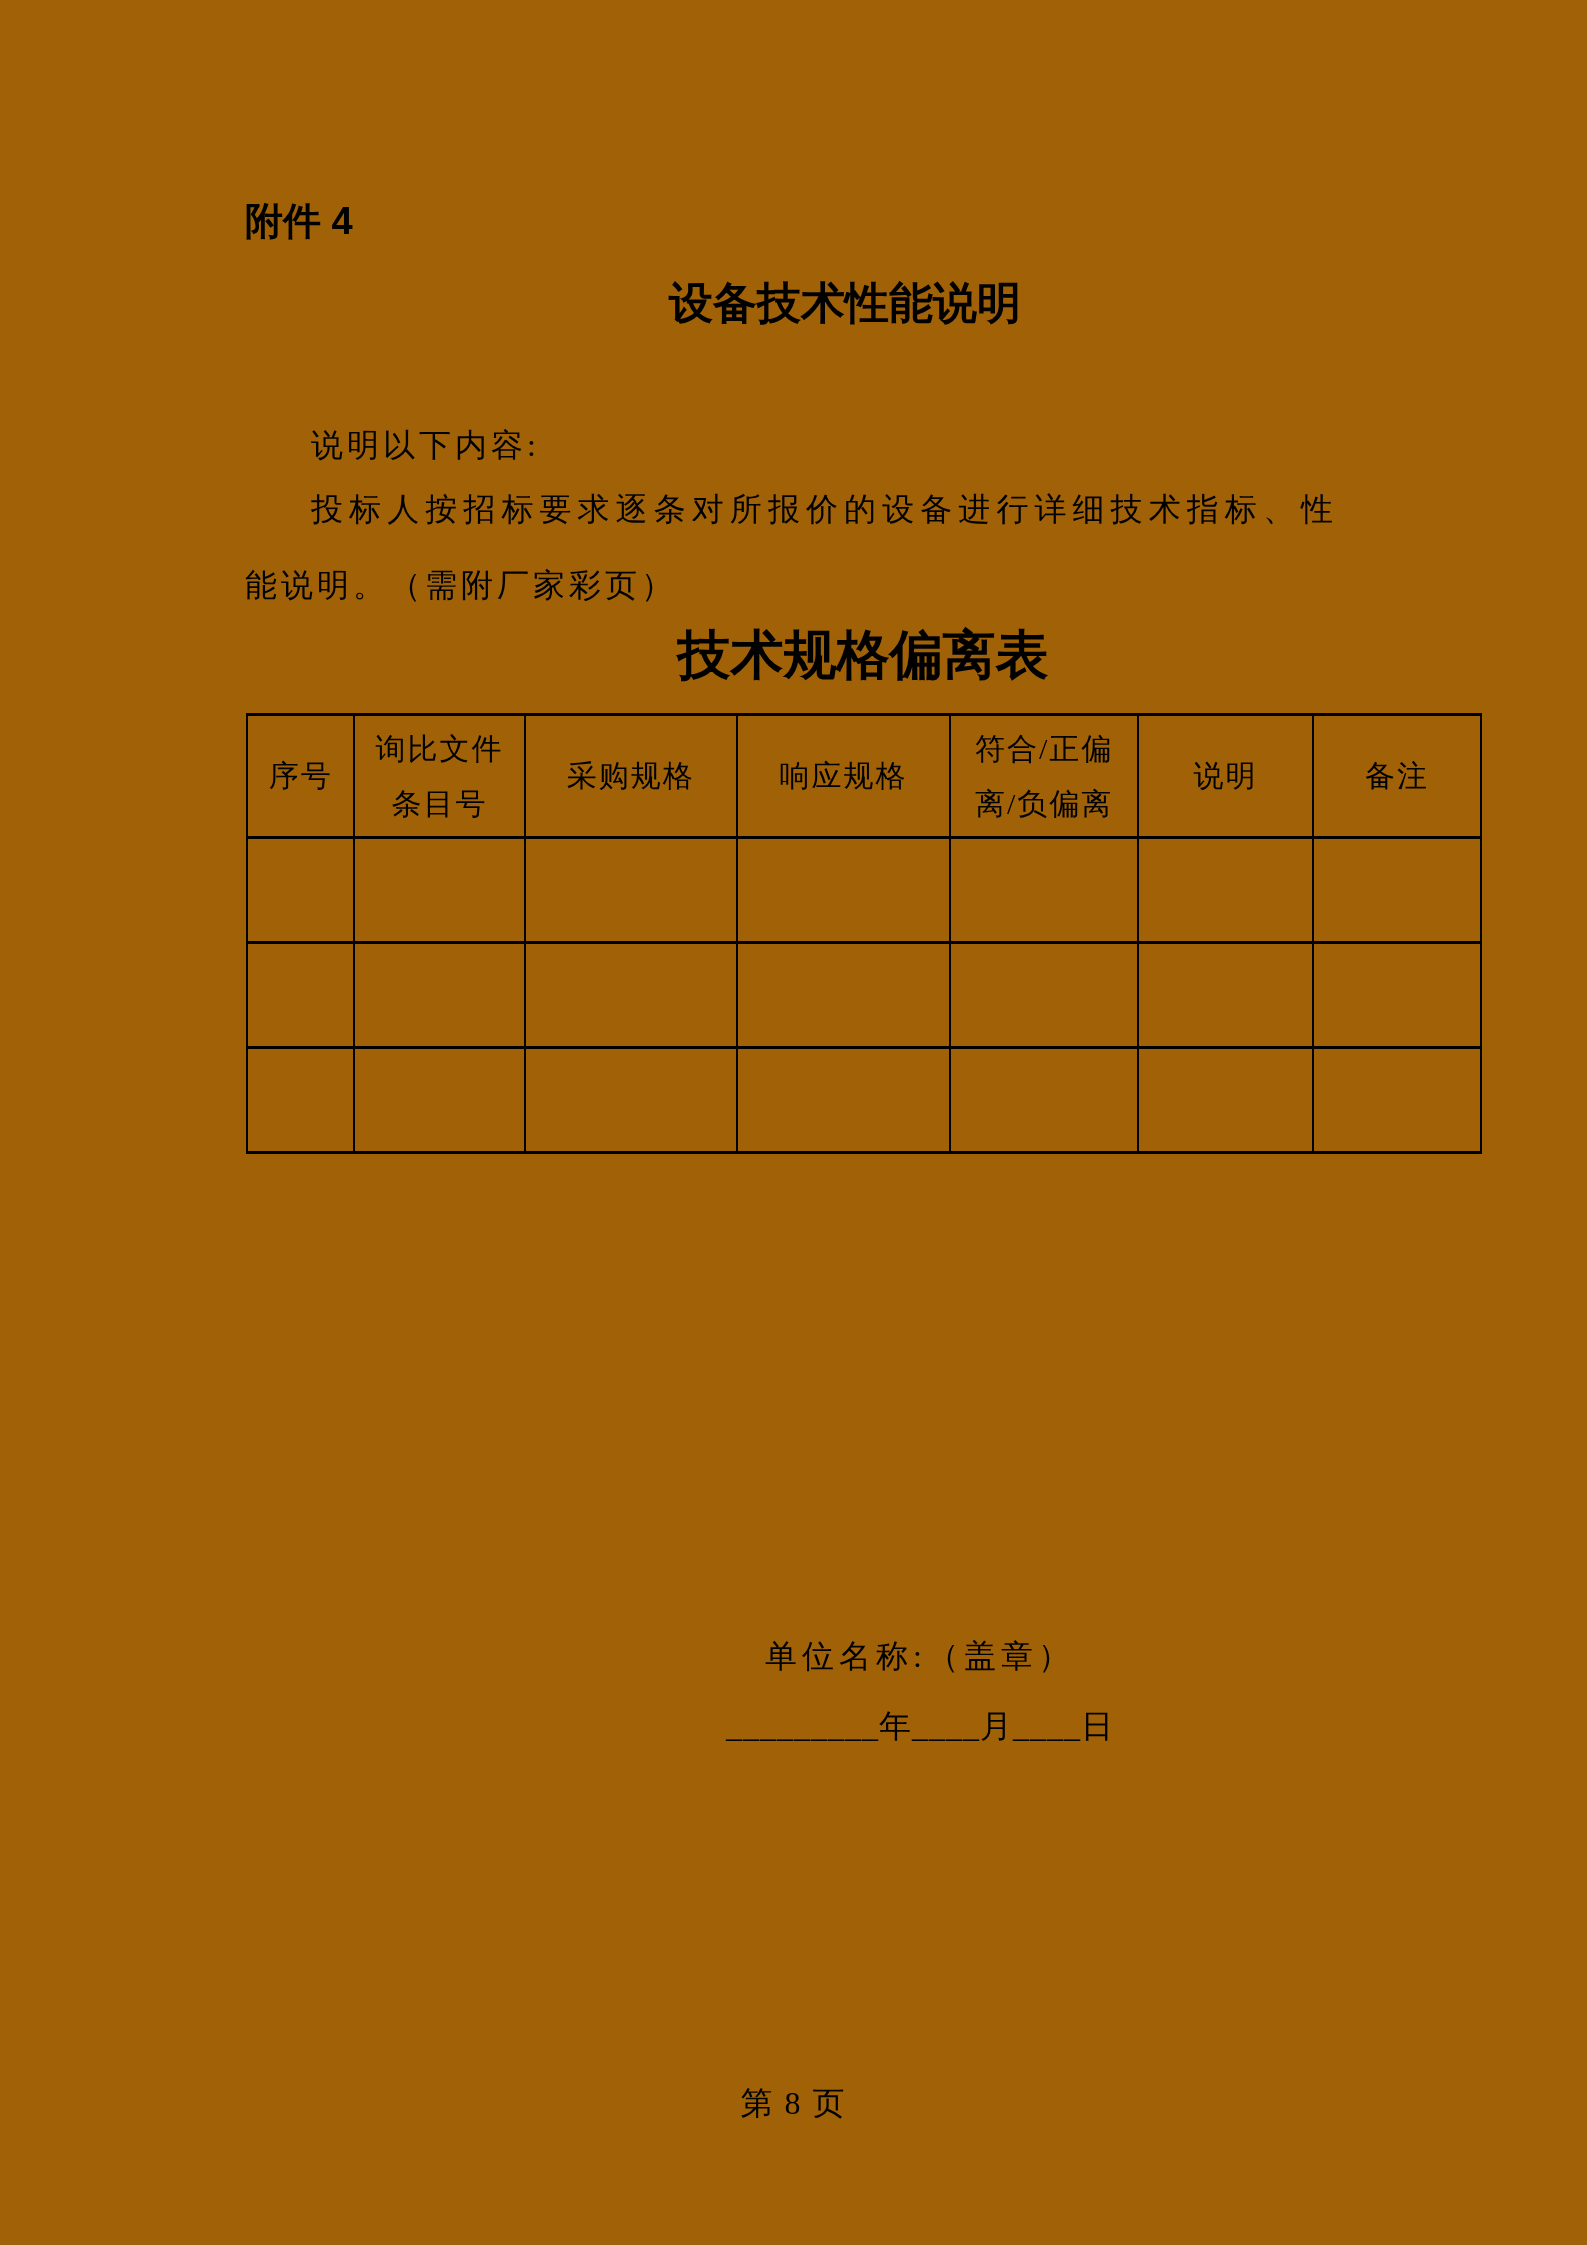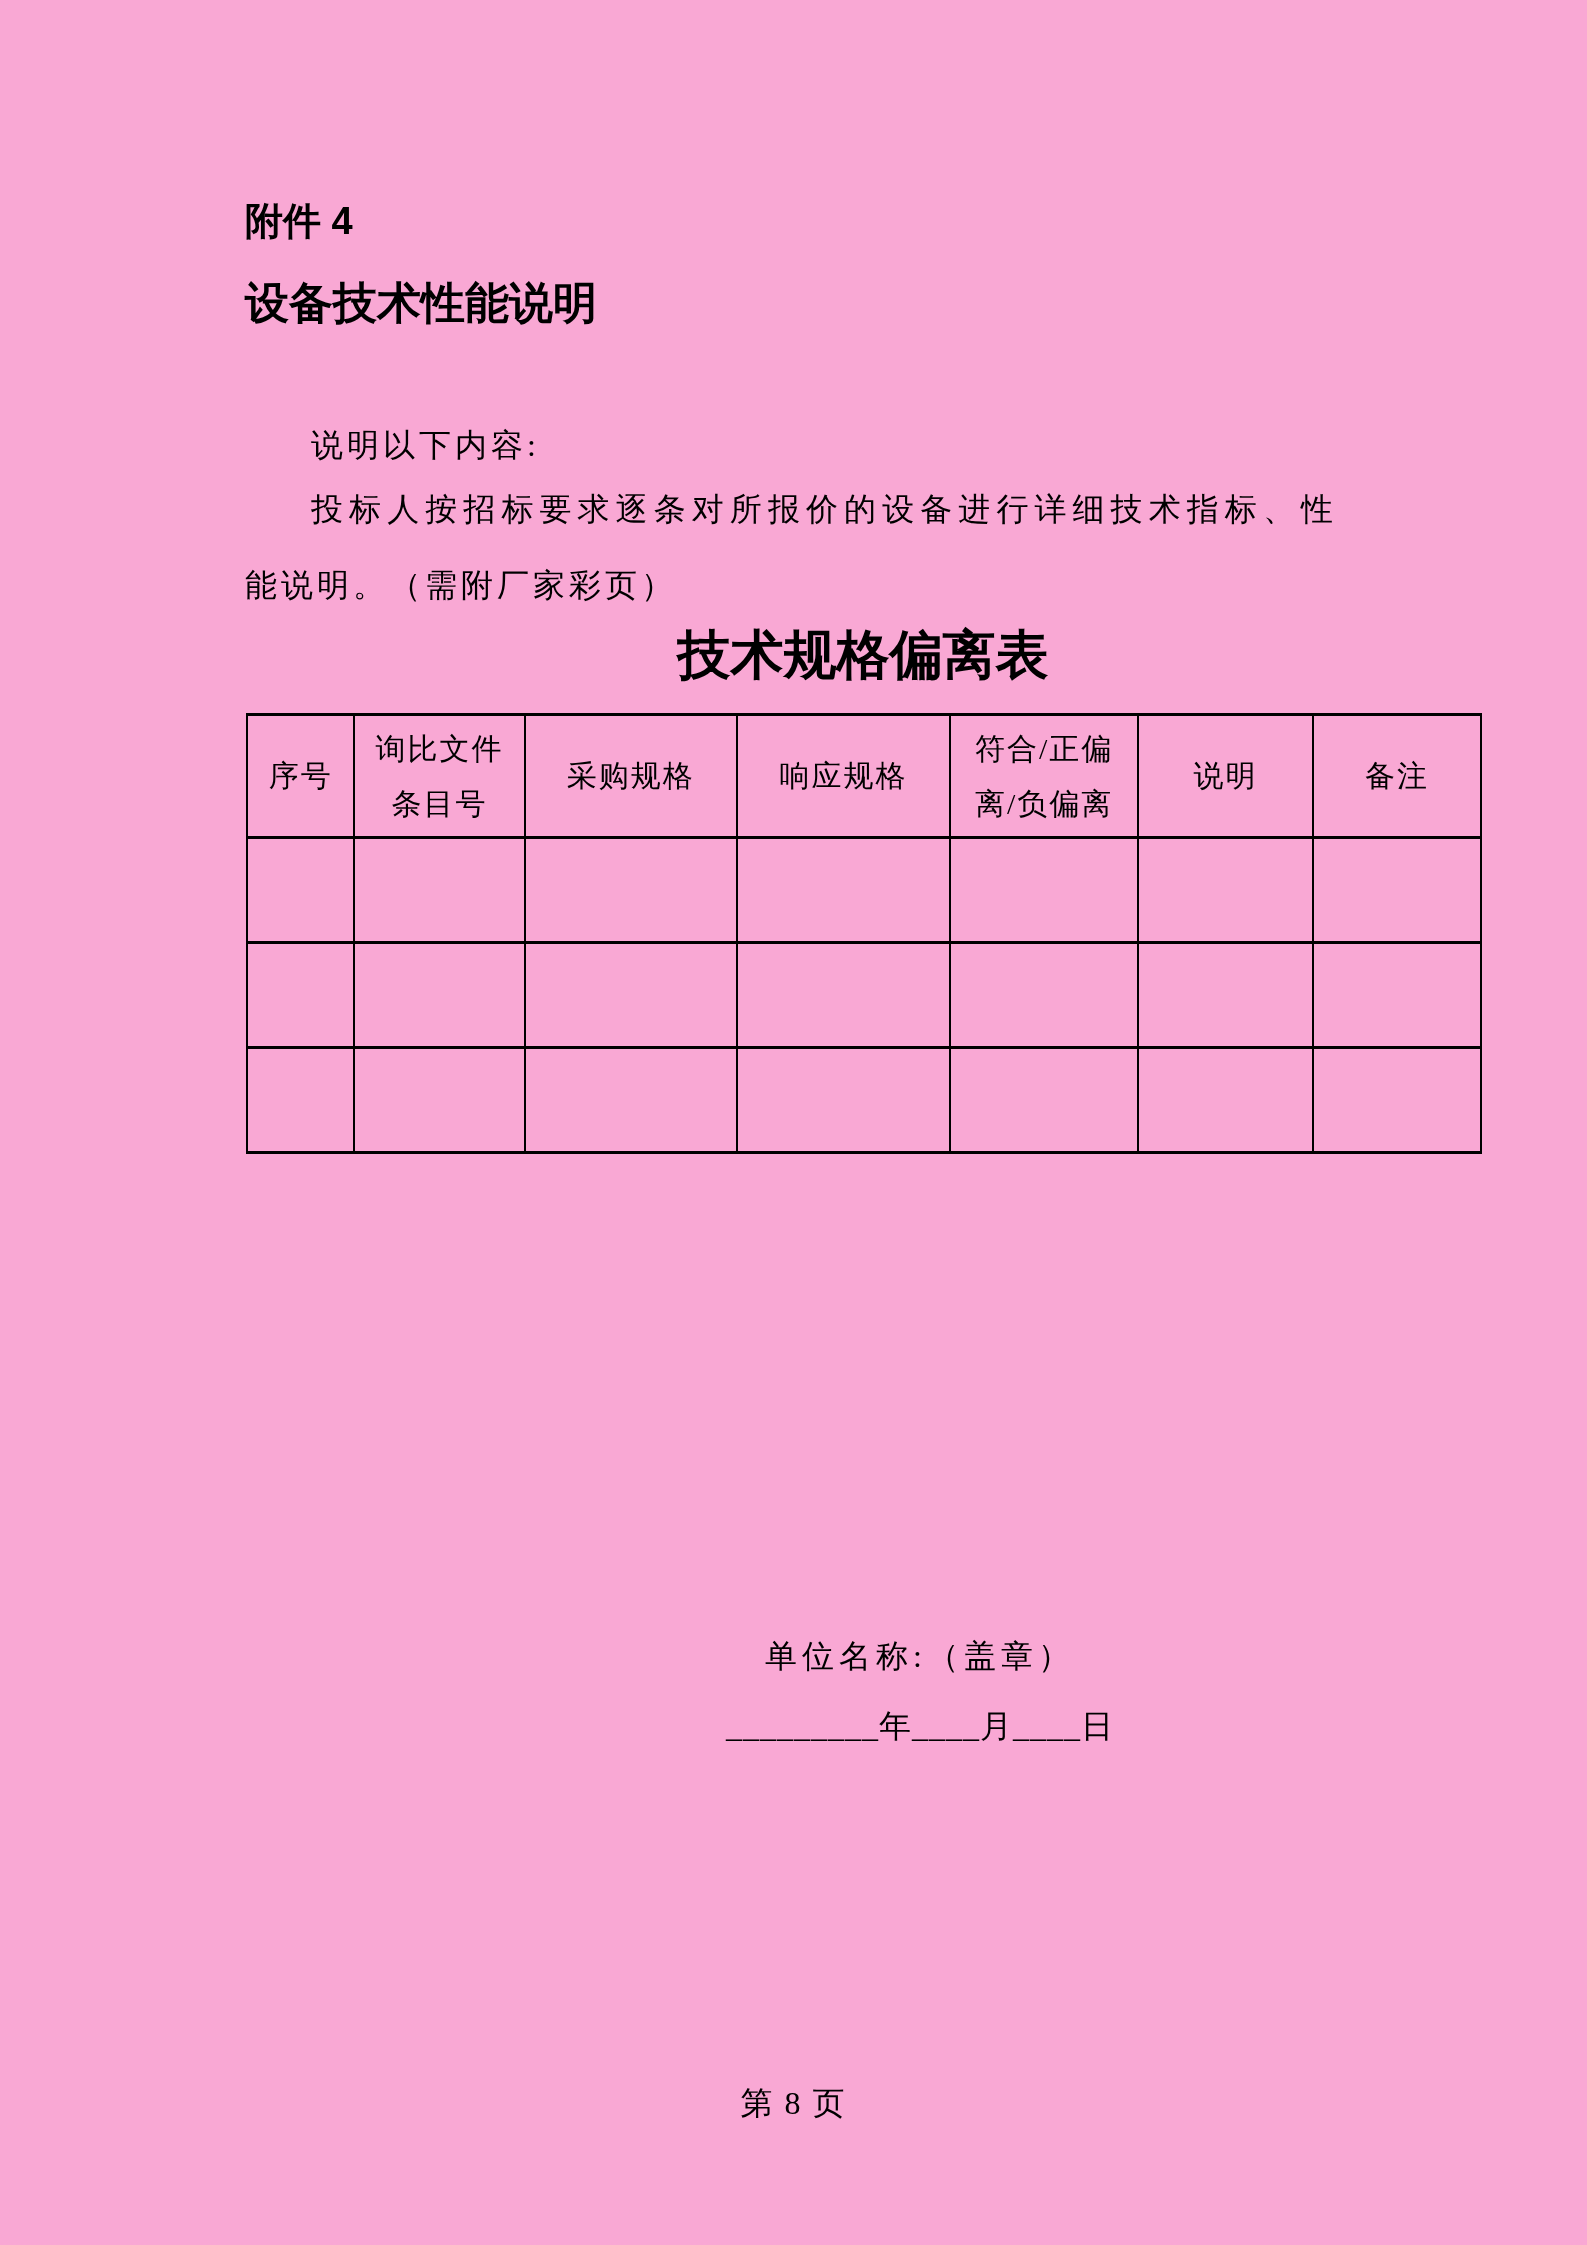--- a/index.html
+++ b/index.html
@@ -1,36 +1,37 @@
 <!DOCTYPE html>
 <html><head>
 <meta charset="utf-8">
 <style>
   html, body { margin: 0; padding: 0; background: #e8e8e8; }
   .page {
     position: relative;
     width: 1587px;
     height: 2245px;
-    background: #f9a8d4;
+    background: #a16207;
     color: #000000;
     font-family: "Liberation Serif", "DejaVu Serif", serif;
     overflow: hidden;
   }
 
   .attachment-label {
     position: absolute;
     left: 245px; top: 196px;
     font-size: 38px;
     font-weight: bold;
     font-family: "Liberation Sans", "DejaVu Sans", sans-serif;
   }
   .doc-title {
     position: absolute;
     left: 245px; top: 274px;
     width: 1200px;
+    text-align: center;
     font-size: 44px;
     font-weight: bold;
     font-family: Liberation Mono, monospace;
   }
   .intro-heading {
     position: absolute;
     left: 245px; top: 424px;
     font-size: 32px;
     letter-spacing: 4px;
     text-indent: 66px;

